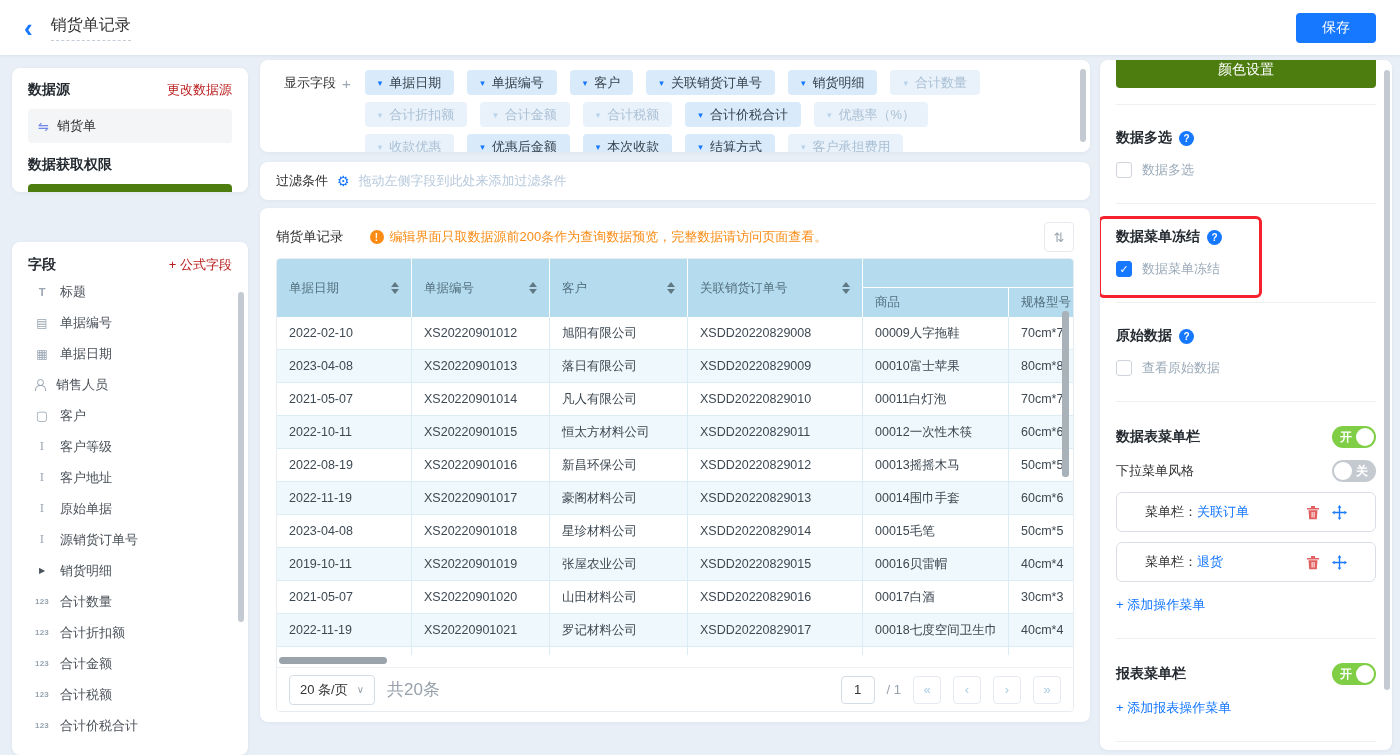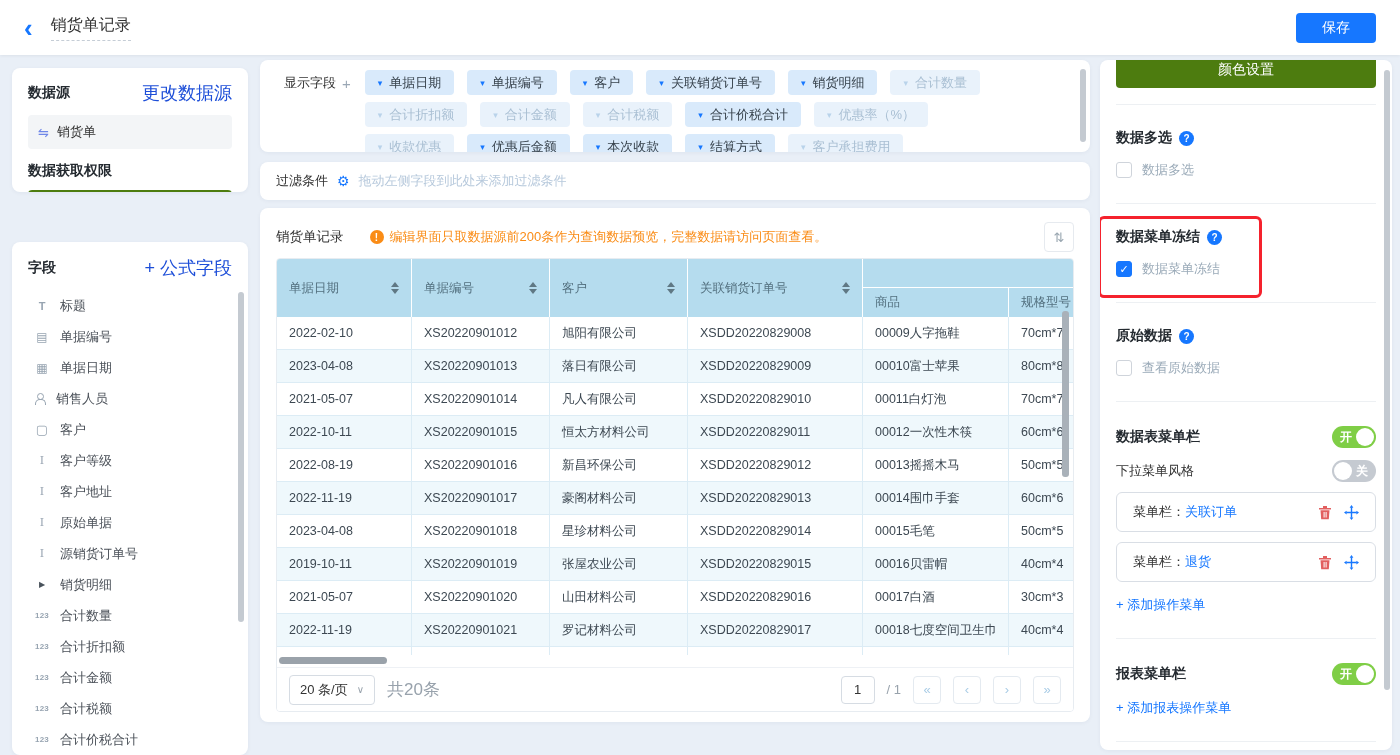--- a/index.html
+++ b/index.html
@@ -8,34 +8,34 @@
   .screen{position:relative;width:1400px;height:755px;overflow:hidden;background:#e9eff7}
 
   
   .topbar{position:absolute;left:0;top:0;width:1400px;height:55px;background:#fff;display:flex;align-items:center;padding:0 24px;box-shadow:0 1px 3px rgba(0,0,0,.06);z-index:5}
   .back{color:#1677ff;font-size:26px;font-weight:700;line-height:1;cursor:pointer;margin-right:18px}
   .page-title{font-size:16px;font-weight:500;color:#333;border-bottom:1px dashed #c5cdd6;padding-bottom:4px}
   .save-btn{margin-left:auto;width:80px;height:30px;background:#1677ff;color:#fff;border:none;border-radius:4px;font-size:14px;cursor:pointer;font-family:inherit}
 
   .panel{position:absolute;background:#fff;border-radius:8px;box-shadow:0 1px 4px rgba(20,40,80,.05);overflow:hidden}
   .sec-title{font-size:14px;font-weight:700;color:#242a30}
-  .link{color:#1d4ed8;font-size:18px;cursor:pointer;text-decoration:none}
+  .link{color:#b91c1c;font-size:13px;cursor:pointer;text-decoration:none}
   .row{display:flex;justify-content:space-between;align-items:center}
   .blue-btn{width:100%;height:36px;background:#4d7c0f;color:#fff;border:none;border-radius:4px;font-size:14px;cursor:pointer;font-family:inherit}
   .vthumb{position:absolute;width:6px;border-radius:3px;background:#c4cad1}
 
   
   .p-datasource{left:12px;top:68px;width:236px;height:124px;padding:13px 16px}
   .ds-box{margin:10px 0 13px;height:34px;background:#f3f5f7;border-radius:4px;display:flex;align-items:center;gap:8px;padding:0 10px;font-size:13px;color:#333}
   .ds-icon{color:#6f87e8;font-size:13px}
   .p-datasource .blue-btn{margin-top:10px}
 
   
   .p-fields{left:12px;top:242px;width:236px;height:513px;padding:14px 16px}
-  #field-list{margin-top:10px}
+  #field-list{margin-top:2px}
   .field-item{display:flex;align-items:center;gap:10px;height:31px;padding-left:6px;font-size:13px;color:#4a5058;cursor:grab}
   .f-icon{width:16px;display:inline-flex;justify-content:center;align-items:center;color:#97a4b1;flex:none}
   .fi-title::before{content:"T";font-size:11px;font-weight:700}
   .fi-doc::before{content:"▤";font-size:12px}
   .fi-calendar::before{content:"▦";font-size:12px}
   .fi-box::before{content:"▢";font-size:13px}
   .fi-text::before{content:"I";font-family:"DejaVu Serif",serif;font-size:11px}
   .fi-arrow::before{content:"▶";font-size:8px;color:#49535c}
   .fi-num::before{content:"123";font-size:8px;font-weight:600;letter-spacing:.2px}
   .fi-person{position:relative;width:12px;height:12px}
@@ -107,21 +107,21 @@
   .red-frame{position:absolute;left:-18px;top:-4px;width:164px;height:82px;border:3px solid #f5222d;border-radius:6px;pointer-events:none}
   .toggle{display:inline-flex;align-items:center;width:44px;height:22px;border-radius:11px;position:relative;font-size:12px;color:#fff;font-weight:600;cursor:pointer;flex:none}
   .toggle .knob{position:absolute;width:18px;height:18px;background:#fff;border-radius:50%;top:2px}
   .toggle.on{background:#7fce46}
   .toggle.on .t-label{margin-left:8px}
   .toggle.on .knob{right:2px}
   .toggle.off{background:#c5cad1;justify-content:flex-end}
   .toggle.off .t-label{margin-right:8px}
   .toggle.off .knob{left:2px}
   .menu-style-row{margin-top:12px;display:flex;justify-content:space-between;align-items:center;font-size:13px;color:#333}
-  .menu-item{margin-top:10px;height:40px;border:1px solid #d9dee5;border-radius:6px;display:flex;align-items:center;padding:0 16px;font-size:13px;cursor:pointer}
+  .menu-item{margin-top:10px;height:40px;border:1px solid #d9dee5;border-radius:6px;display:flex;align-items:center;padding:0 28px;font-size:13px;cursor:pointer}
   .mi-prefix{color:#333}
   .mi-name{color:#1677ff}
   .mi-icons{margin-left:auto;display:flex;gap:12px;align-items:center}
   .mi-icons svg{cursor:pointer;display:block}
   .add-link{display:inline-block;margin-top:14px;color:#1677ff;font-size:13px;cursor:pointer}
   .settings-thumb{right:2px;top:10px;height:620px}
 </style>
 </head>
 <body>
 

